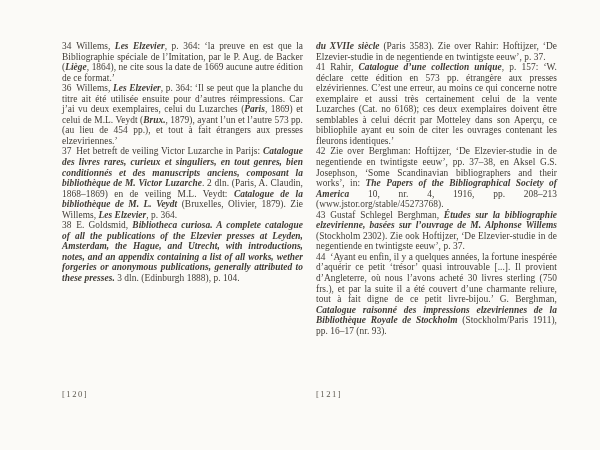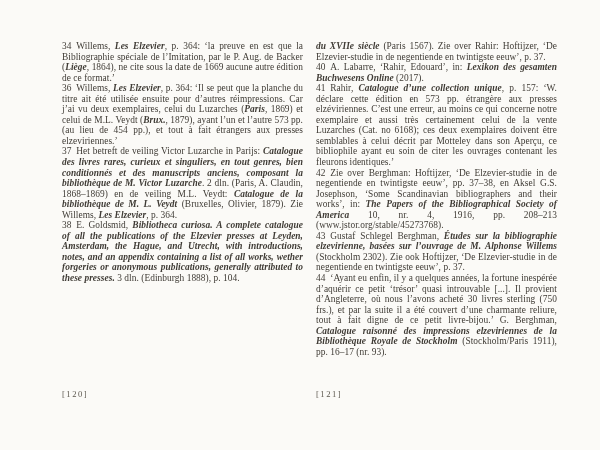--- a/index.html
+++ b/index.html
@@ -51,22 +51,21 @@
 <body>
 
 <div class="spread">
   <div class="page-text left">
       <p class="note"><span>34 Willems, </span><span class="it">Les Elzevier</span><span>, p. 364: ‘la preuve en est que la Bibliographie spéciale de l’Imitation, par le P. Aug. de Backer (</span><span class="it">Liège</span><span>, 1864), ne cite sous la date de 1669 aucune autre édition de ce format.’</span></p>
       <p class="note"><span>36 Willems, </span><span class="it">Les Elzevier</span><span>, p. 364: ‘Il se peut que la planche du titre ait été utilisée ensuite pour d’autres réimpressions. Car j’ai vu deux exemplaires, celui du Luzarches (</span><span class="it">Paris</span><span>, 1869) et celui de M.L. Veydt (</span><span class="it">Brux.</span><span>, 1879), ayant l’un et l’autre 573 pp. (au lieu de 454 pp.), et tout à fait étrangers aux presses elzeviriennes.’</span></p>
       <p class="note"><span>37 Het betreft de veiling Victor Luzarche in Parijs: </span><span class="it">Catalogue des livres rares, curieux et singuliers, en tout genres, bien conditionnés et des manuscripts anciens, composant la bibliothèque de M. Victor Luzarche</span><span>. 2 dln. (Paris, A. Claudin, 1868–1869) en de veiling M.L. Veydt: </span><span class="it">Catalogue de la bibliothèque de M. L. Veydt</span><span> (Bruxelles, Olivier, 1879). Zie Willems, </span><span class="it">Les Elzevier</span><span>, p. 364.</span></p>
       <p class="note"><span>38 E. Goldsmid, </span><span class="it">Bibliotheca curiosa. A complete catalogue of all the publications of the Elzevier presses at Leyden, Amsterdam, the Hague, and Utrecht, with introductions, notes, and an appendix containing a list of all works, wether forgeries or anonymous publications, generally attributed to these presses.</span><span> 3 dln. (Edinburgh 1888), p. 104.</span></p>
     </div>
   <div class="page-text right">
-      <p class="note"><span class="it">du XVIIe siècle</span><span> (Paris 1567). Zie over Rahir: Hoftijzer, ‘De Elzevier-studie in de negentiende en twintigste eeuw’, p. 37.</span></p>
-      <p class="note"><span>40 A. Labarre, ‘Rahir, Edouard’, in: </span><span class="it">Lexikon des gesamten Buchwesens Online</span><span> (2017).</span></p>
+      <p class="note"><span class="it">du XVIIe siècle</span><span> (Paris 3583). Zie over Rahir: Hoftijzer, ‘De Elzevier-studie in de negentiende en twintigste eeuw’, p. 37.</span></p>
       <p class="note"><span>41 Rahir, </span><span class="it">Catalogue d’une collection unique</span><span>, p. 157: ‘W. déclare cette édition en 573 pp. étrangère aux presses elzéviriennes. C’est une erreur, au moins ce qui concerne notre exemplaire et aussi très certainement celui de la vente Luzarches (Cat. no 6168); ces deux exemplaires doivent être semblables à celui décrit par Motteley dans son Aperçu, ce bibliophile ayant eu soin de citer les ouvrages contenant les fleurons identiques.’</span></p>
       <p class="note"><span>42 Zie over Berghman: Hoftijzer, ‘De Elzevier-studie in de negentiende en twintigste eeuw’, pp. 37–38, en Aksel G.S. Josephson, ‘Some Scandinavian bibliographers and their works’, in: </span><span class="it">The Papers of the Bibliographical Society of America</span><span> 10, nr. 4, 1916, pp. 208–213 (www.jstor.org/stable/45273768).</span></p>
       <p class="note"><span>43 Gustaf Schlegel Berghman, </span><span class="it">Études sur la bibliographie elzevirienne, basées sur l’ouvrage de M. Alphonse Willems</span><span> (Stockholm 2302). Zie ook Hoftijzer, ‘De Elzevier-studie in de negentiende en twintigste eeuw’, p. 37.</span></p>
       <p class="note"><span>44 ‘Ayant eu enfin, il y a quelques années, la fortune inespérée d’aquérir ce petit ‘trésor’ quasi introuvable [...]. Il provient d’Angleterre, où nous l’avons acheté 30 livres sterling (750 frs.), et par la suite il a été couvert d’une charmante reliure, tout à fait digne de ce petit livre-bijou.’ G. Berghman, </span><span class="it">Catalogue raisonné des impressions elzeviriennes de la Bibliothèque Royale de Stockholm</span><span> (Stockholm/Paris 1911), pp. 16–17 (nr. 93).</span></p>
     </div>
   <div class="folio left">[120]</div>
   <div class="folio right">[121]</div>
 </div>
 
 </body></html>

